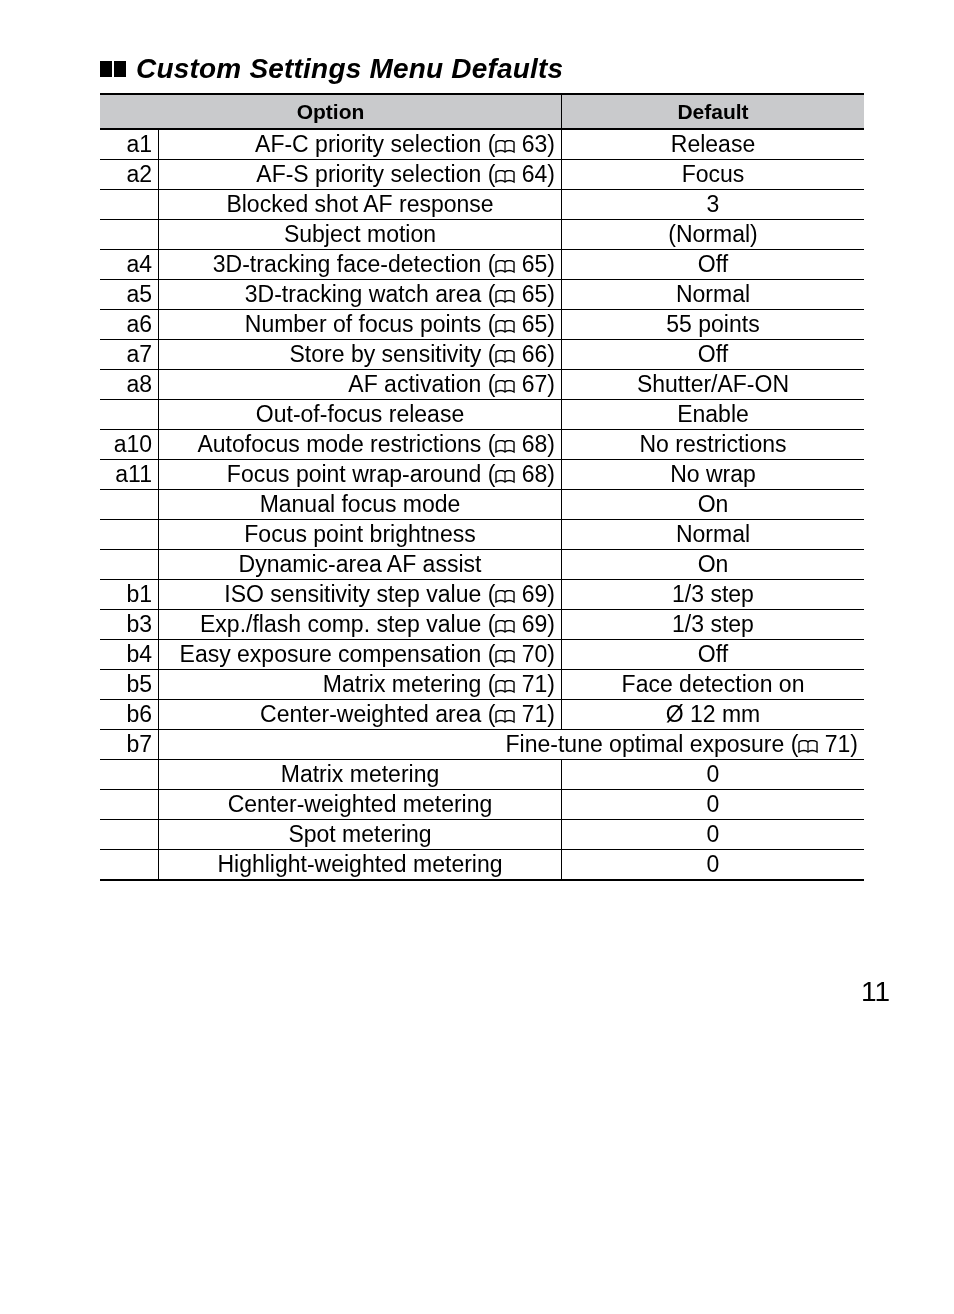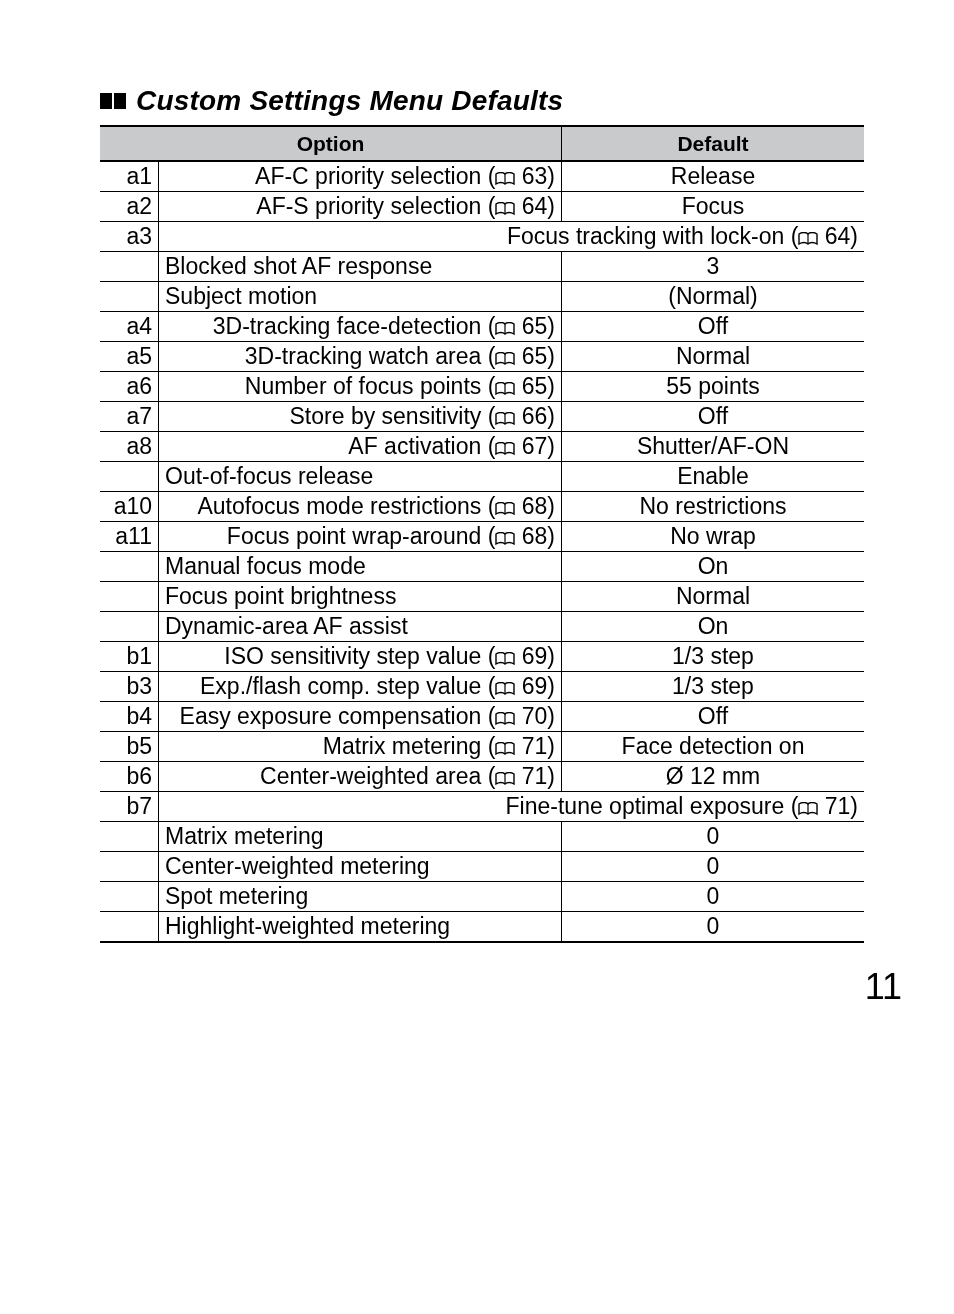--- a/index.html
+++ b/index.html
@@ -1,33 +1,33 @@
 <!DOCTYPE html>
 <html><head>
 <meta charset="utf-8">
 <style>
   html,body{margin:0;padding:0;background:#fff;color:#000;font-family:"Segoe UI","Helvetica Neue",Arial,sans-serif}
-  .page{width:954px;height:1042px;position:relative;box-sizing:border-box;padding:84px 90px 0 100px}
+  .page{width:954px;height:1042px;position:relative;box-sizing:border-box;padding:52px 90px 0 100px}
   .heading{font-family:"Segoe UI Semibold","Arial Narrow",Arial,sans-serif;font-weight:700;font-style:italic;font-size:28px;letter-spacing:.2px;margin:0 0 8px 0}
   .bullets{display:inline-block;vertical-align:1px;margin-right:8px}
   .bullets span{display:inline-block;width:12px;height:16px;background:#000;margin-right:2px}
   table.settings{border-collapse:collapse;width:100%;font-size:23px;line-height:1.0}
   table.settings th{background:#c9cacc;font-family:"Segoe UI Semibold","Arial Narrow",Arial,sans-serif;font-weight:700;font-size:21px;padding:6px 4px;border-top:2px solid #000;border-bottom:2px solid #000}
   table.settings th.opt{text-align:center}
   table.settings th.def{text-align:center;border-left:1px solid #000}
   table.settings td{padding:3px 6px;vertical-align:middle;border-top:1px solid #000}
   td.code{width:46px;text-align:right;padding-right:4px;white-space:nowrap}
   td.name{border-left:1px solid #000;text-align:right}
-  td.nameSub{border-left:1px solid #000;padding-left:22px;text-align:left}
+  td.nameSub{border-left:1px solid #000;padding-left:22px;text-align:center}
   td.def{border-left:1px solid #000;text-align:center;width:290px}
   td.noTop{border-top:none}
   tr.last td{border-bottom:2px solid #000}
   .ref{white-space:nowrap}
   .book{display:inline-block;vertical-align:-2px}
-  .pgnum{position:absolute;right:52px;bottom:34px;font-size:36px}
+  .pgnum{position:absolute;right:64px;bottom:34px;font-size:28px}
 </style>
 </head>
 <body>
 <div class="page">
 
 <h2 class="heading">
   <span class="bullets"><span></span><span></span></span><span>Custom Settings Menu Defaults</span>
 </h2>
 
 <table class="settings">
@@ -48,27 +48,20 @@
         </tr>
         <tr>
           <td class="code">a2</td>
           <td class="name"><span>AF-S priority selection</span> <span class="ref">(<svg class="book" width="20" height="14" viewBox="0 0 20 14">
                 <path d="M1 2 C4 0 8 0 10 2 C12 0 16 0 19 2 L19 12 C16 10 12 10 10 12 C8 10 4 10 1 12 Z" fill="none" stroke="#000" stroke-width="1.4"></path>
                 <line x1="10" y1="2" x2="10" y2="12" stroke="#000" stroke-width="1.2"></line>
               </svg> <span>64</span>)</span></td>
           <td class="def">Focus</td>
         </tr>
         <tr>
-          <td class="code">a3</td>
-          <td class="name" colspan="2"><span>Focus tracking with lock-on</span> <span class="ref">(<svg class="book" width="20" height="14" viewBox="0 0 20 14">
-                <path d="M1 2 C4 0 8 0 10 2 C12 0 16 0 19 2 L19 12 C16 10 12 10 10 12 C8 10 4 10 1 12 Z" fill="none" stroke="#000" stroke-width="1.4"></path>
-                <line x1="10" y1="2" x2="10" y2="12" stroke="#000" stroke-width="1.2"></line>
-              </svg> <span>64</span>)</span></td>
-        </tr>
-        <tr>
           <td class="code noTop"></td>
           <td class="nameSub">Blocked shot AF response</td>
           <td class="def">3</td>
         </tr>
         <tr>
           <td class="code noTop"></td>
           <td class="nameSub">Subject motion</td>
           <td class="def">(Normal)</td>
         </tr>
         <tr>

